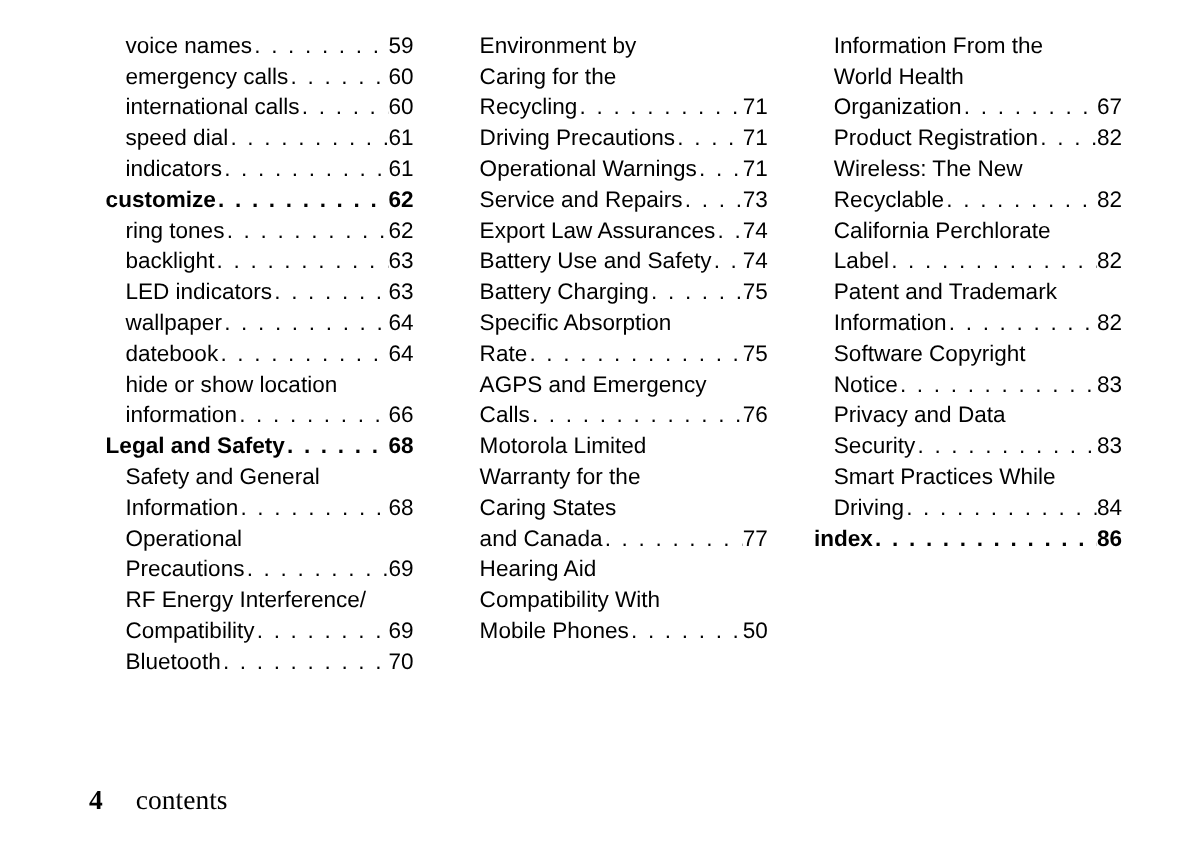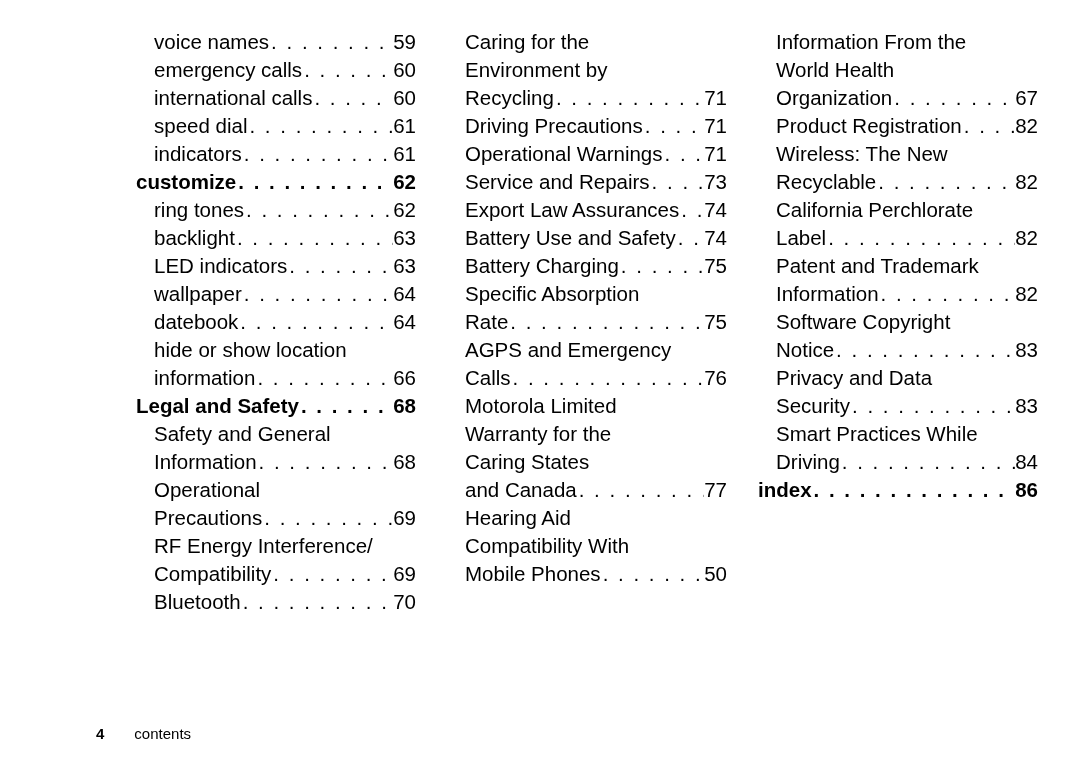--- a/index.html
+++ b/index.html
@@ -12,22 +12,21 @@
     position: relative;
     overflow: hidden;
   }
   .page {
     padding: 28px 60px 20px 96px;
     height: 100%;
     position: relative;
   }
   .columns {
     display: flex;
-    gap: 31px;
-    margin-left: 40px;
+    gap: 42px;
   }
   .col {
     width: 280px;
     flex: 0 0 280px;
   }
   .entry {
     line-height: 28px;
     overflow: hidden;
     width: 100%;
   }
@@ -43,23 +42,24 @@
     white-space: nowrap;
     letter-spacing: 2px;
     padding: 0 2px 0 2px;
   }
   .wrapline {
     padding-left: 18px;
     line-height: 28px;
   }
   .footer {
     position: absolute;
-    left: 96px;
+    left: 81px;
     bottom: 24px;
-    font-size: 15px;
+    font-size: 25px;
+    font-family: Liberation Serif, serif;
   }
   .footer .pnum { font-weight: bold; margin-right: 30px; }
   .footer .label { font-weight: normal; }
 </style>
 </head>
 <body>
 
 <div class="page">
   <div class="columns">
       <div class="col">
@@ -147,22 +147,22 @@
           <span class="page">69</span>
           <span class="dots">. . . . . . . . . . . . . . . . . . . . . . . . . . . . . . . . . . .</span>
         </div>
         <div class="entry">
           <span class="label">Bluetooth</span>
           <span class="page">70</span>
           <span class="dots">. . . . . . . . . . . . . . . . . . . . . . . . . . . . . . . . . . .</span>
         </div>
       </div>
       <div class="col">
+        <div class="wrapline">Environment by</div>
         <div class="wrapline">Caring for the</div>
-        <div class="wrapline">Environment by</div>
         <div class="entry">
           <span class="label">Recycling</span>
           <span class="page">71</span>
           <span class="dots">. . . . . . . . . . . . . . . . . . . . . . . . . . . . . . . . . . .</span>
         </div>
         <div class="entry">
           <span class="label">Driving Precautions</span>
           <span class="page">71</span>
           <span class="dots">. . . . . . . . . . . . . . . . . . . . . . . . . . . . . . . . . . .</span>
         </div>

